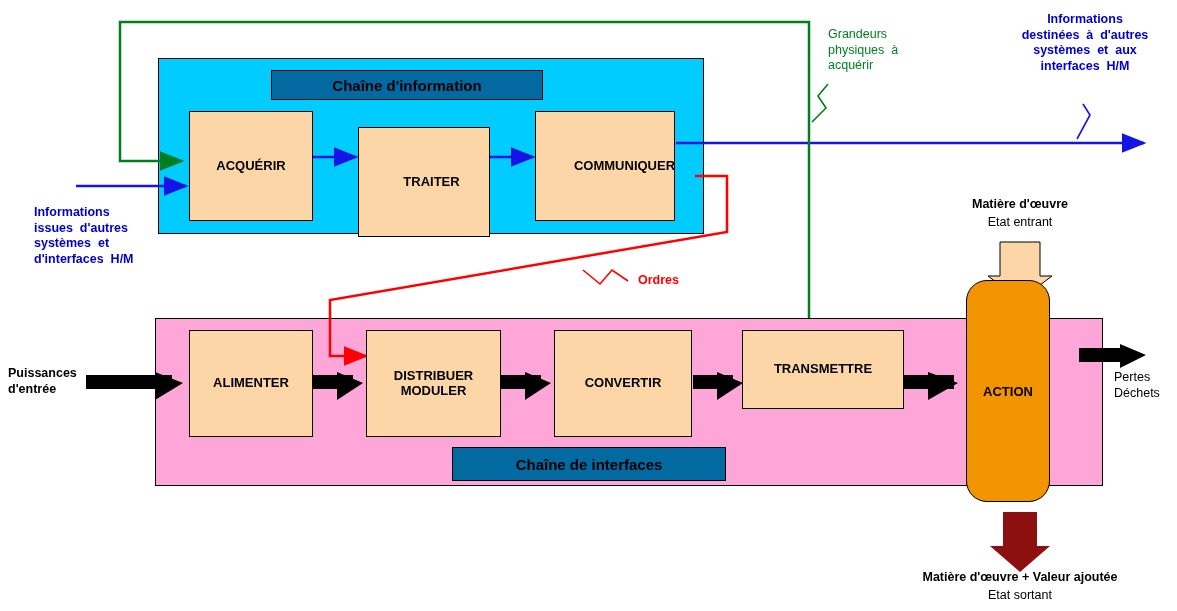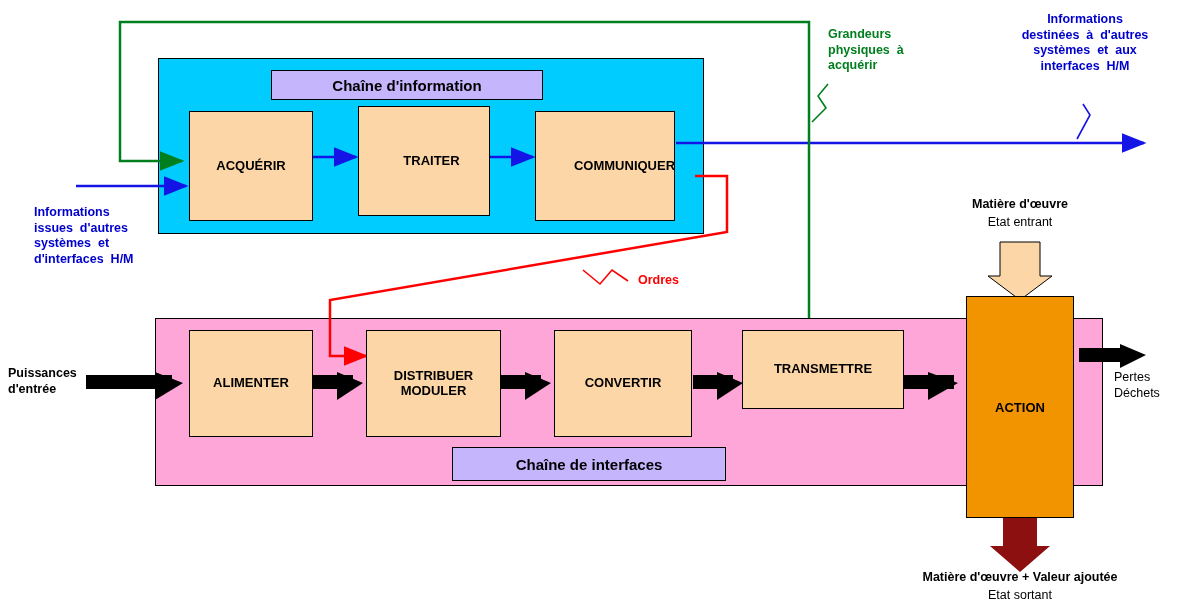--- a/index.html
+++ b/index.html
@@ -32,21 +32,21 @@
   .band-info {
     background: #00ccff;
     border: 1px solid #000000;
   }
   .band-power {
     background: #ffa6d9;
     border: 1px solid #000000;
   }
   .band-title {
     position: absolute;
-    background: #c4b5fd;
+    background: #0369a1;
     border: 1px solid #000000;
     display: flex;
     align-items: center;
     justify-content: center;
     font-weight: bold;
     font-size: 15px;
     color: #000000;
     box-sizing: border-box;
   }
   .fbox {
@@ -81,21 +81,21 @@
     font-size: 12.5px;
     line-height: 1.25;
     white-space: pre;
   }
   .lbl-blue {
     color: #0000cc;
     font-weight: bold;
   }
   .lbl-green {
     color: #007f1e;
-    font-weight: bold;
+    font-weight: normal;
   }
   .lbl-red {
     color: #ff0000;
     font-weight: bold;
   }
   .lbl-black {
     color: #000000;
     font-weight: bold;
   }
   .lbl-plain {
@@ -165,21 +165,21 @@
     </g>
 
     <polygon points="1000,242 1040,242 1040,276 1052,276 1020,300 988,276 1000,276" fill="#fcd6a6" stroke="#000000" stroke-width="1"></polygon>
 
     <polygon points="1003,512 1037,512 1037,546 1050,546 1020,572 990,546 1003,546" fill="#8c1010"></polygon>
   </svg>
 
   <div class="fbox" style="left:189px; top:111px; width:124px; height:110px;">
     <span>ACQUÉRIR</span>
   </div>
-  <div class="fbox" style="left:358px; top:106px; width:132px; height:110px;padding-left:15px;">
+  <div class="fbox" style="left:358px; top:127px; width:132px; height:110px;padding-left:15px;">
     <span>TRAITER</span>
   </div>
   <div class="fbox" style="left:535px; top:111px; width:140px; height:110px;padding-left:39px;">
     <span>COMMUNIQUER</span>
   </div>
 
   <div class="band-title" style="left:271px; top:70px; width:272px; height:30px;">
     <span>Chaîne d'information</span>
   </div>
 
@@ -190,21 +190,21 @@
     <span>DISTRIBUER</span>
     <span>MODULER</span>
   </div>
   <div class="fbox" style="left:554px; top:330px; width:138px; height:107px;text-align:center;">
     <span>CONVERTIR</span>
   </div>
   <div class="fbox" style="left:742px; top:330px; width:162px; height:79px;">
     <span>TRANSMETTRE</span>
   </div>
 
-  <div class="action-box" style="left:966px; top:296px; width:108px; height:222px;">
+  <div class="action-box" style="left:966px; top:280px; width:84px; height:222px;border-radius:21px;">
     <span>ACTION</span>
   </div>
 
   <div class="band-title" style="left:452px; top:447px; width:274px; height:34px;">
     <span>Chaîne de interfaces</span>
   </div>
 
   <div class="lbl lbl-blue" style="left:34px; top:205px; width:150px;">Informations
 issues  d'autres
 systèmes  et

